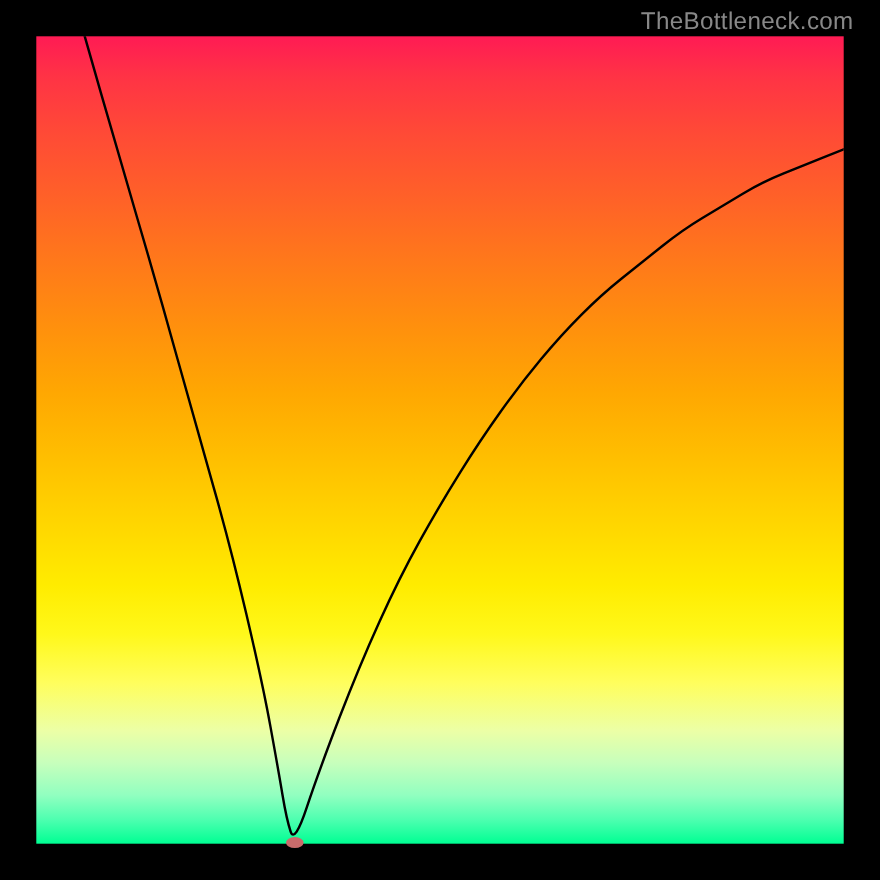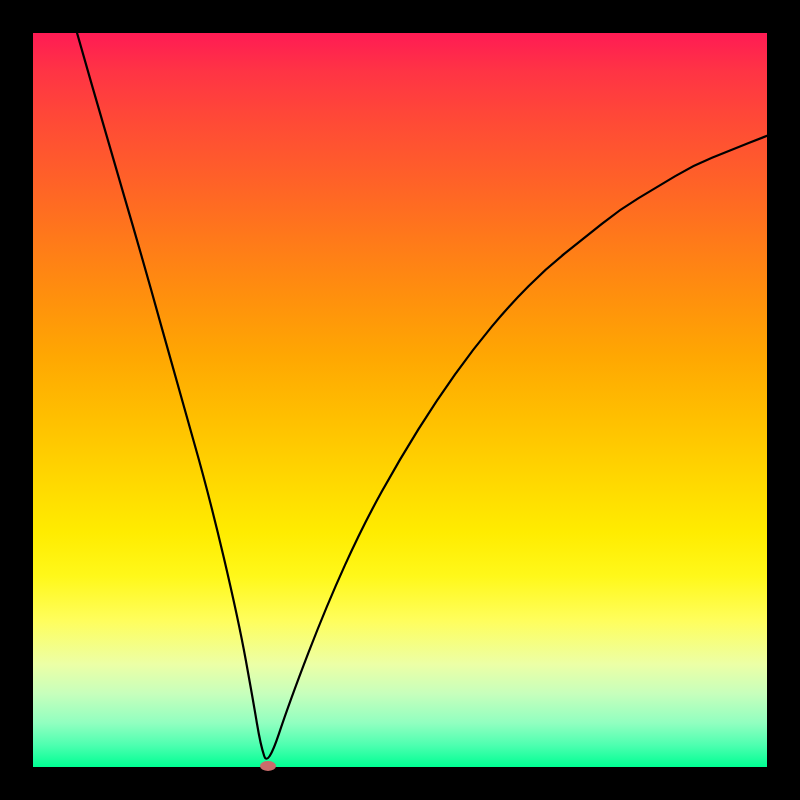--- a/index.html
+++ b/index.html
@@ -67,20 +67,21 @@
       height: 10px;
       background: #c96b6b;
       border-radius: 50%;
       z-index: 6;
     }
   </style>
 </head>
 <body>
 
 <div class="outer-frame">
+  <div class="watermark">TheBottleneck.com</div>
   <div class="plot-area"></div>
 
   <svg class="curve-svg" viewBox="0 0 734 734" preserveAspectRatio="none">
     <path id="curve-path" fill="none" stroke="#000" stroke-width="2.2" stroke-linecap="round" stroke-linejoin="round" d="M 44.04 0 Q 44.04 0 58.72 51.379999999999995 Q 73.4 102.75999999999999 91.75 165.15 Q 110.1 227.54000000000002 128.45 293.6 Q 146.8 359.65999999999997 161.48000000000002 411.03999999999996 Q 176.16 462.42 190.84 524.8100000000001 Q 205.52 587.2 212.86 627.57 Q 220.2 667.94 223.87 689.96 Q 227.54 711.98 231.20999999999998 722.99 Q 234.88 734 245.89 700.97 Q 256.9 667.94 275.25 620.23 Q 293.6 572.52 311.95000000000005 532.15 Q 330.3 491.78 348.65 458.75 Q 367 425.72 385.35 396.36 Q 403.70000000000005 367 422.05 341.31000000000006 Q 440.4 315.62000000000006 458.75 293.6 Q 477.1 271.58 495.45 253.22999999999996 Q 513.8 234.87999999999994 532.15 220.19999999999996 Q 550.5 205.51999999999998 568.85 190.83999999999997 Q 587.2 176.15999999999997 605.55 165.14999999999998 Q 623.9 154.14 642.25 143.13 Q 660.6 132.12 678.95 124.78000000000003 Q 697.3 117.44000000000005 715.65 110.10000000000002 T 734 102.75999999999999"></path>
   </svg>
 
   <div class="min-marker" id="min-marker" style="left: 259.88px; top: 761px;"></div>
 </div>
 
 </body></html>

